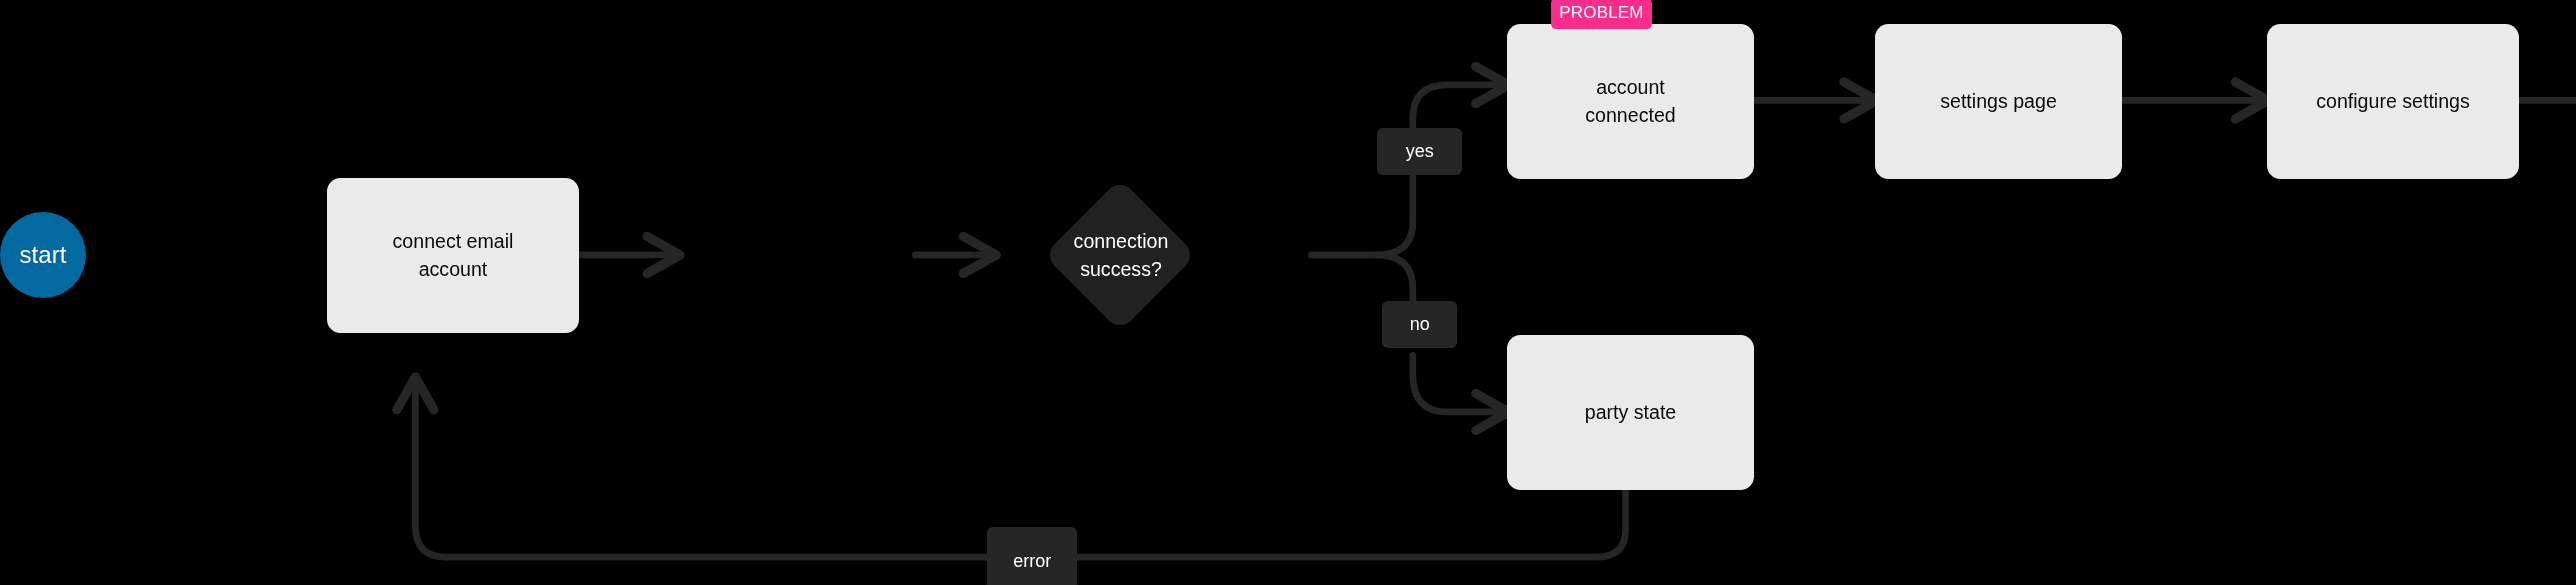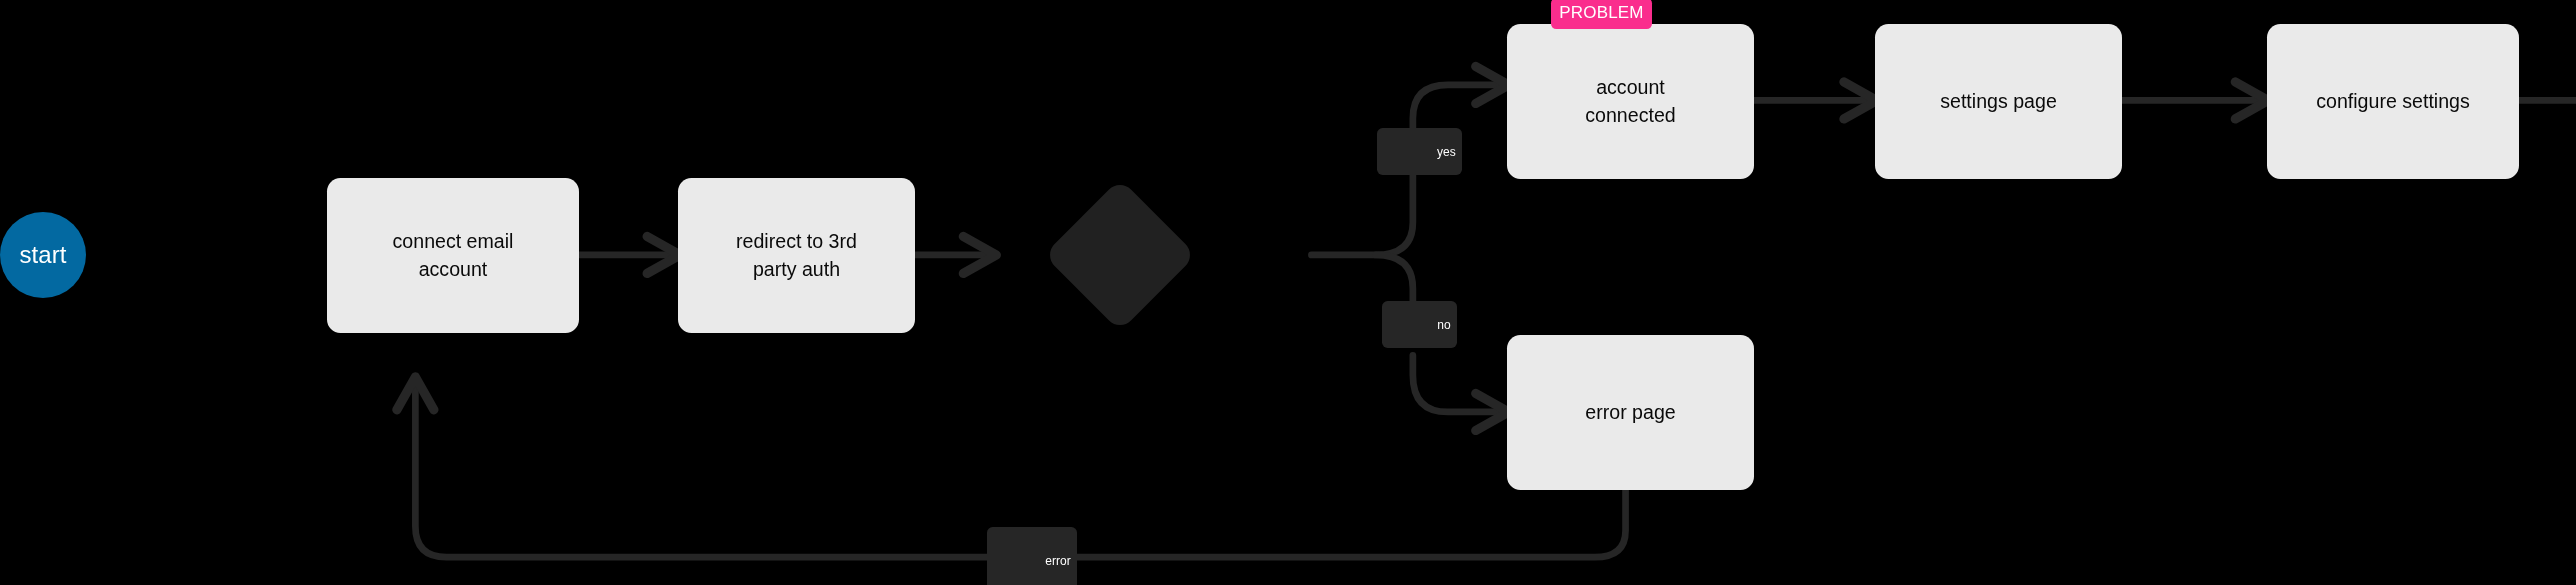--- a/index.html
+++ b/index.html
@@ -86,24 +86,24 @@
     padding: 0 8.2px;
     white-space: nowrap;
     z-index: 6;
   }
 
   
   .edge-label {
     position: absolute;
     display: flex;
     align-items: center;
-    justify-content: flex-end;
+    justify-content: center;
     background: #262626;
     color: #ffffff;
-    font-size: 12px;
+    font-size: 18px;
     border-radius: 5.7px;
     padding: 3.1px 6.7px;
     white-space: nowrap;
     z-index: 7;
   }
 
   .line-text { display: block; }
 </style>
 </head>
 <body>
@@ -147,26 +147,26 @@
 
   <div class="node node-terminal" style="left:0px; top:212px; width:86px; height:86px;">
     <span>start</span>
   </div>
 
   <div class="node node-process" style="left:295px; top:178px; width:252px; height:155px; flex-direction:column;margin-left:32px;">
     <span class="line-text">connect email</span>
     <span class="line-text">account</span>
   </div>
 
-  <div class="node node-process" style="left:678px; top:178px; width:237px; height:155px; flex-direction:column;">
-    <span class="line-text">redirect to 3rd</span>
-    <span class="line-text">party auth</span>
-  </div>
 
   <div class="node node-decision" style="left:1066px; top:201px;"></div>
+  <div class="node-decision-label" style="left:1023px; top:206px; width:196px; height:98px; flex-direction:column;">
+    <span class="line-text">connection</span>
+    <span class="line-text">success?</span>
+  </div>
 
   <div class="edge-label" style="left:1377px; top:128px; width:72px; height:41px;">
     <span>yes</span>
   </div>
 
   <div class="edge-label" style="left:1382px; top:301px; width:62px; height:41px;">
     <span>no</span>
   </div>
 
   <div class="badge" style="left:1551px; top:-2.1px; height:31px;">
@@ -179,21 +179,21 @@
 
   <div class="node node-process" style="left:2267px; top:24px; width:252px; height:155px;">
     <span>configure settings</span>
   </div>
 
   <div class="node node-process" style="left:1875px; top:24px; width:247px; height:155px;">
     <span>settings page</span>
   </div>
 
   <div class="node node-process" style="left:1507px; top:335px; width:247px; height:155px;">
-    <span>error page</span>
+    <span>party state</span>
   </div>
 
   <div class="edge-label" style="left:987px; top:527px; width:77px; height:62px;">
     <span>error</span>
   </div>
 
 </div>
 
 
 </body></html>

